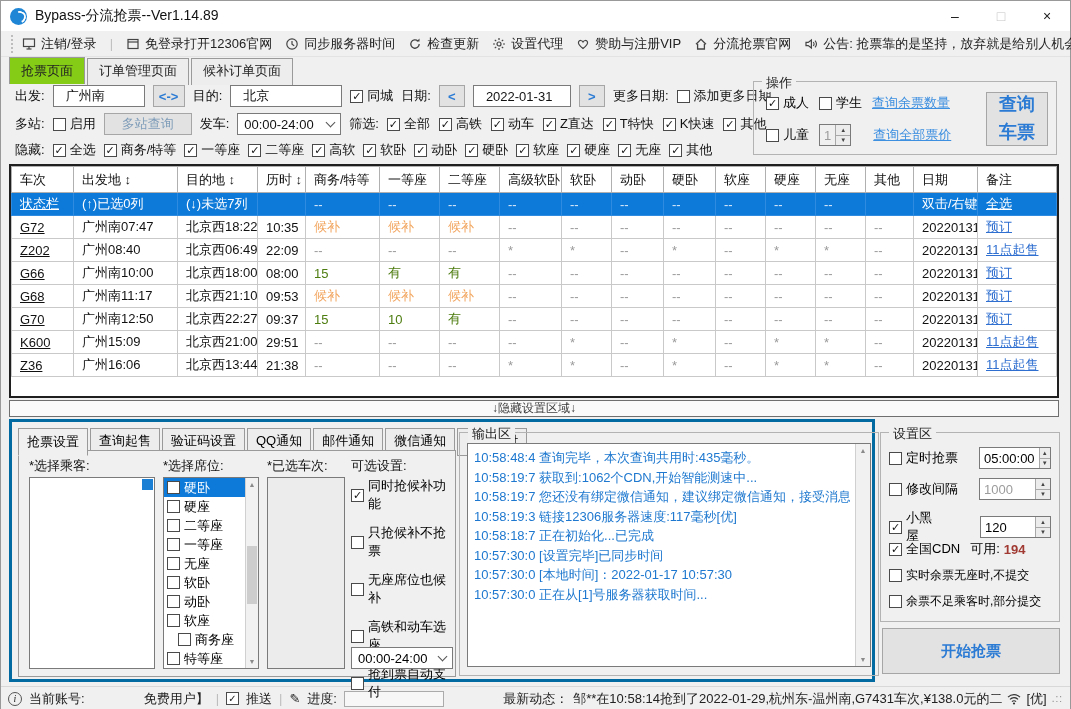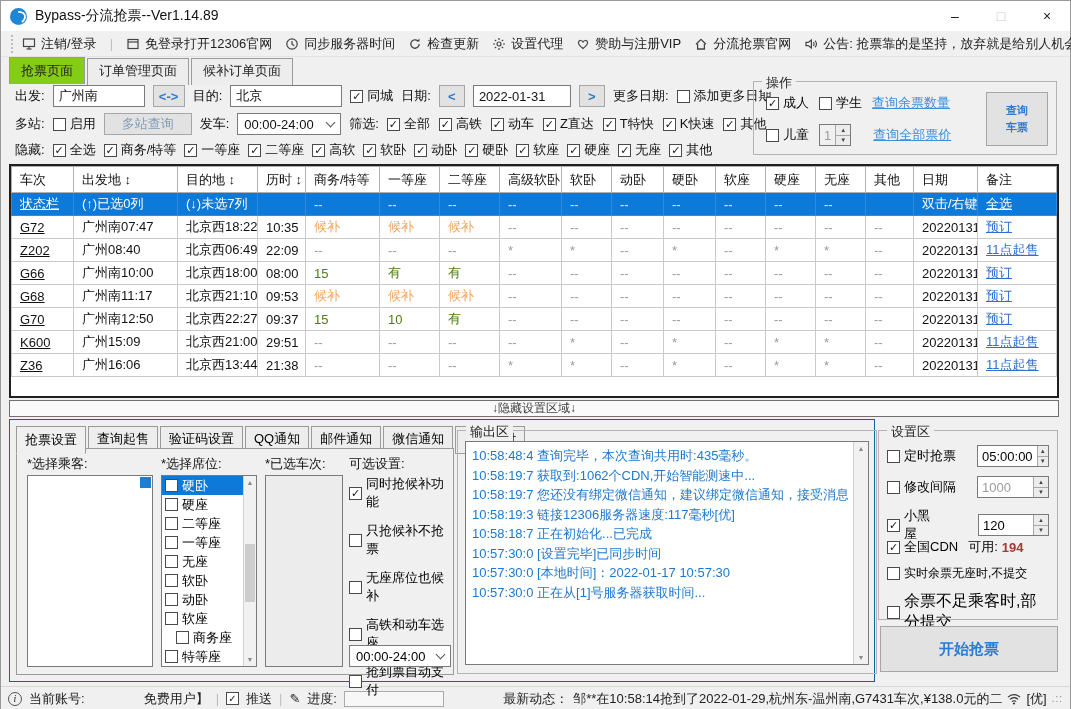--- a/index.html
+++ b/index.html
@@ -22,59 +22,59 @@
   .mitem svg { display:block; }
   .msep { color:#c0c0c0; }
 
   
   .ptabs { position:absolute; left:8px; top:57px; display:flex; }
   .ptab { padding:3px 11px 4px; font-size:13px; border:1px solid #9a9a9a; border-bottom:none; background:#ededed; color:#222; margin-right:2px; }
   .ptab.active { background:#84cc16; position:relative; top:-1px; padding-top:4px; }
 
   
   .formrow { position:absolute; left:14px; display:flex; align-items:center; gap:8px; font-size:13px; color:#111; white-space:nowrap; }
-  .input { background:#fff; border:1px solid #7a7a7a; height:22px; display:inline-flex; align-items:center; padding:0 5px; font-size:13px; }
+  .input { background:#fff; border:1px solid #7a7a7a; height:22px; display:inline-flex; align-items:center; padding:0 12px; font-size:13px; }
   .btn { display:inline-flex; align-items:center; justify-content:center; background:#e2e2e2; border:1px solid #a6a6a6; font-size:13px; color:#333; height:22px; }
   .btn.blue { color:#2b7bd4; font-weight:700; }
   .btn.muted { color:#7f9db9; }
   .combo { background:#fff; border:1px solid #7a7a7a; height:22px; display:inline-flex; align-items:center; justify-content:space-between; padding:8px 6px; font-size:13px; }
   .carr { width:7px; height:7px; border-right:1.6px solid #555; border-bottom:1.6px solid #555; transform:rotate(45deg); margin-left:8px; margin-top:-3px; }
   .cb { display:inline-flex; align-items:center; gap:4px; cursor:default; }
   .cb .bx { width:13px; height:13px; border:1px solid #4a4a4a; background:#fff; display:inline-flex; align-items:center; justify-content:center; font-size:11px; line-height:1; color:#111; flex:none; }
   .cb.on .bx::after { content:"✓"; font-weight:700; }
   .spin { display:inline-flex; border:1px solid #7a7a7a; background:#fff; height:22px; align-items:stretch; }
   .spin .sval { display:flex; align-items:center; padding:0 4px; font-size:13px; }
   .spin.dis { background:#f0f0f0; } .spin.dis .sval, .spin.gray .sval { color:#9c9c9c; }
   .sarr { width:15px; border-left:1px solid #a8a8a8; background:#ececec; display:flex; flex-direction:column; }
   .sarr span { flex:1; display:flex; align-items:center; justify-content:center; font-size:6px; color:#444; }
   .sarr span:first-child { border-bottom:1px solid #a8a8a8; }
   .link { color:#3d8fe0; text-decoration:underline; }
   .opsgroup { position:absolute; left:752px; top:80px; width:304px; height:74px; border:1px solid #b3b3b3; }
   .glab { position:absolute; top:-8px; left:8px; background:#f0f0f0; padding:0 4px; font-size:13px; color:#222; }
   .opsrow { position:absolute; left:12px; display:flex; align-items:center; gap:10px; font-size:13px; }
-  .qbtn { position:absolute; right:8px; top:10px; width:62px; height:54px; font-size:11px; line-height:1.55; white-space:pre-line; text-align:center; }
+  .qbtn { position:absolute; right:8px; top:10px; width:62px; height:54px; font-size:18px; line-height:1.55; white-space:pre-line; text-align:center; }
 
   
   .tablebox { position:absolute; left:8px; top:163px; width:1050px; height:234px; background:#fff; border:2px solid #1f1f1f; overflow:hidden; }
   table { border-collapse:collapse; width:100%; table-layout:fixed; }
   th { font-weight:400; font-size:13px; color:#111; border:1px solid #b0b0b0; height:26px; text-align:left; padding-left:8px; background:#fff; white-space:nowrap; overflow:hidden; }
   td { font-size:13px; border:1px solid #c9c9c9; height:23px; padding-left:8px; white-space:nowrap; overflow:hidden; color:#111; }
   tr.status { background:#0d79d8; color:#fff; }
   tr.status td { border-color:#2f8be0; color:#fff; }
   tr.status .c-gray { color:#dcebfa; }
   .train { text-decoration:underline; }
   .c-gray { color:#9b9b9b; } .c-green { color:#4d7c0f; } .c-orange { color:#f2a45c; }
   .c-link { color:#2f6fd0; text-decoration:underline; }
   .c-linksel { color:#d8b0f5; text-decoration:underline; }
 
   
   .divider { position:absolute; left:8px; top:399px; width:1050px; height:17px; background:#fafafa; border:1px solid #6f6f6f; display:flex; align-items:center; justify-content:center; font-size:12px; color:#3c3c3c; }
 
   
-  .bottombox { position:absolute; left:8px; top:418px; width:866px; height:263px; border:1px solid #0369a1; background:#f0f0f0; }
+  .bottombox { position:absolute; left:8px; top:418px; width:866px; height:263px; border:3px solid #0369a1; background:#f0f0f0; }
   .btabs { position:absolute; left:6px; top:6px; display:flex; }
   .btab { padding:3px 8px 4px; font-size:13px; border:1px solid #9a9a9a; background:#ededed; margin-right:2px; border-bottom:1px solid #9a9a9a; }
   .btab.active { background:#f0f0f0; border-bottom:1px solid #f0f0f0; position:relative; z-index:2; padding-top:4px; }
   .lcontent { position:absolute; left:6px; top:28px; width:438px; height:227px; border:1px solid #9a9a9a; background:#f0f0f0; z-index:1; }
   .collab { position:absolute; top:6px; font-size:13px; color:#111; }
   .listbox { position:absolute; top:26px; height:192px; background:#fff; border:1px solid #7a7a7a; }
   .bluechip { position:absolute; right:1px; top:1px; width:11px; height:11px; background:#1b7fd4; }
   .seatitem { display:flex; align-items:center; gap:5px; height:19px; padding-left:3px; font-size:13px; }
   .seatitem.sel { background:#0d79d8; color:#fff; }
   .vscroll { position:absolute; right:0; top:0; bottom:0; width:13px; background:#f1f1f1; border-left:1px solid #d0d0d0; }
@@ -742,21 +742,21 @@
           </label>
           <span style="margin-left: 10px;">可用:</span>
           <span class="redval">194</span>
         </div>
         <div class="setrow" style="top: 134px; font-size: 12px;">
           <label class="cb">
             <span class="bx"></span>
             <span>实时余票无座时,不提交</span>
           </label>
         </div>
-        <div class="setrow" style="top: 160px; font-size: 16px;">
+        <div class="setrow" style="top: 160px; font-size: 12px;">
           <label class="cb">
             <span class="bx"></span>
             <span>余票不足乘客时,部分提交</span>
           </label>
         </div>
       </div>
     <span class="btn blue startbtn">开始抢票</span>
   </div>
 
   <div class="statusbar">

